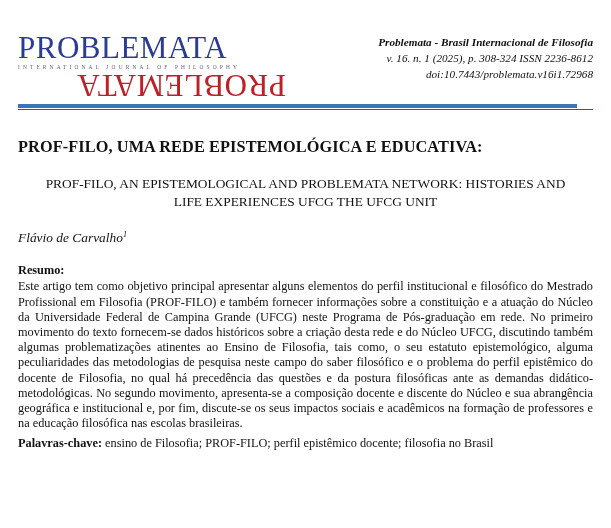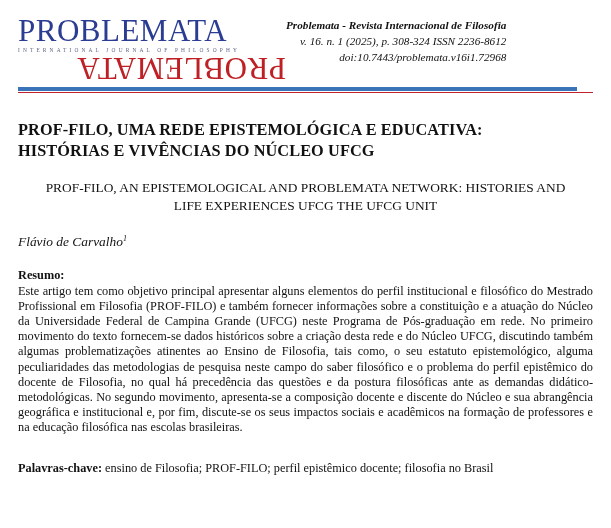--- a/index.html
+++ b/index.html
@@ -21,22 +21,22 @@
     width: 611px;
     height: 528px;
     box-sizing: border-box;
     padding: 0 18px;
   }
 
   
   .masthead {
     display: flex;
     align-items: flex-start;
-    justify-content: flex-start;
-    padding-top: 15px;
+    justify-content: space-between;
+    padding-top: 32px;
   }
 
   .logo-block {
     width: 268px;
     position: relative;
     user-select: none;
   }
   .logo-word {
     font-family: "Liberation Serif", "DejaVu Serif", serif;
     font-size: 31px;
@@ -156,21 +156,21 @@
   .abstract-body {
     margin-top: 1px;
     font-size: 12.3px;
     line-height: 1.235;
     text-align: justify;
     color: #111111;
     hyphens: none;
   }
 
   .keywords {
-    margin-top: 26px;
+    margin-top: 5px;
     font-size: 12.3px;
     line-height: 1.25;
     color: #111111;
     text-align: justify;
   }
   .keywords .kw-label {
     font-weight: bold;
   }
 </style>
 </head>
@@ -180,35 +180,34 @@
 
   <div class="masthead">
 
     <div class="logo-block">
       <div class="logo-word">PROBLEMATA</div>
       <div class="logo-tagline">International Journal of Philosophy</div>
       <div class="logo-word-mirror">PROBLEMATA</div>
     </div>
 
     <div class="journal-info">
-      <div class="ji-name">Problemata - Revista Internacional de Filosofia</div>
+      <div class="ji-name">Problemata - Brasil Internacional de Filosofia</div>
       <div class="ji-line">v. 16. n. 1 (2025), p. 308-324  ISSN 2236-8612</div>
       <div class="ji-line">doi:10.7443/problemata.v16i1.72968</div>
     </div>
 
   </div>
 
   <div class="rules">
     <div class="rule-blue"></div>
     <div class="rule-red"></div>
   </div>
 
   <h1 class="title-pt">
     <span>PROF-FILO, UMA REDE EPISTEMOLÓGICA E EDUCATIVA:</span><br>
-    <span>HISTÓRIAS E VIVÊNCIAS DO NÚCLEO UFCG</span>
   </h1>
 
   <h2 class="title-en">
     <span>PROF-FILO, AN EPISTEMOLOGICAL AND PROBLEMATA NETWORK: HISTORIES AND</span><br>
     <span>LIFE EXPERIENCES UFCG THE UFCG UNIT</span>
   </h2>
 
   <div class="author">
     <span>Flávio de Carvalho</span><sup>1</sup>
   </div>

